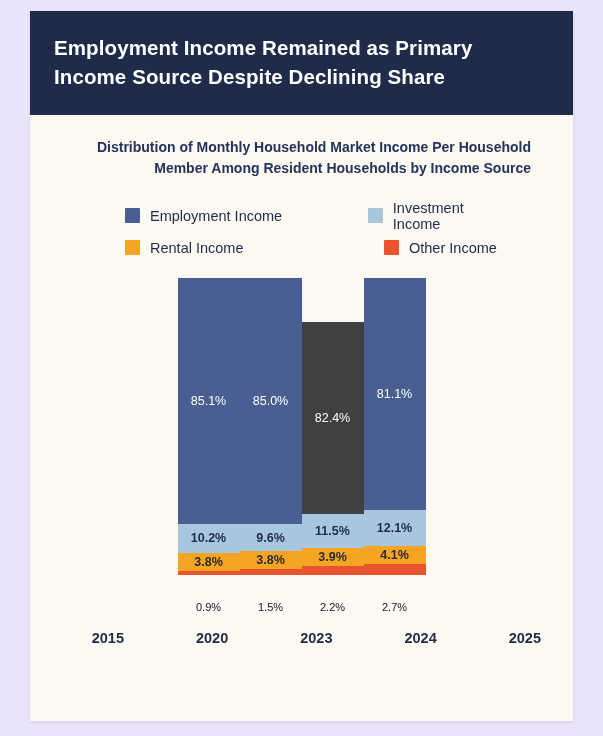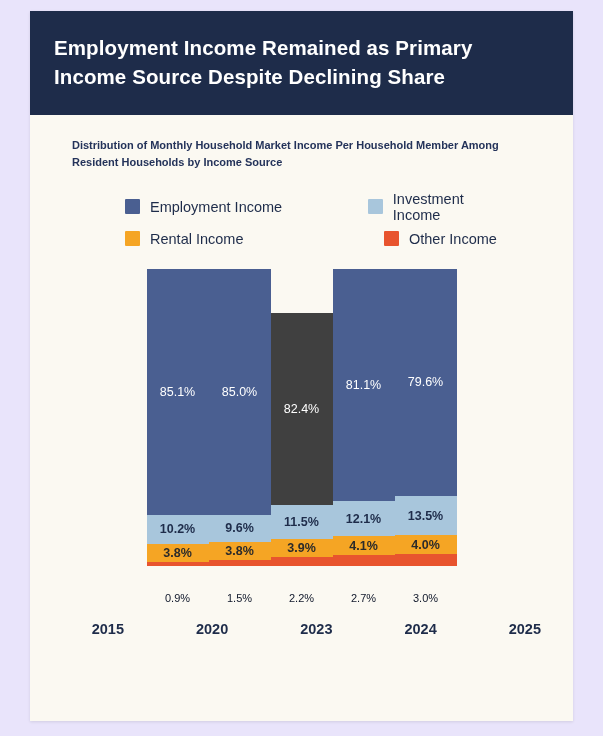--- a/index.html
+++ b/index.html
@@ -33,23 +33,23 @@
     font-weight: bold;
     line-height: 1.42;
     letter-spacing: 0.1px;
   }
   .chart-area {
     padding: 22px 20px 0 20px;
     box-sizing: border-box;
   }
   .subtitle {
     color: #24335a;
-    font-size: 11px;
-    font-weight: bold;
-    text-align: left;
+    font-size: 14px;
+    font-weight: bold;
+    text-align: right;
     line-height: 1.52;
     padding: 0 22px;
     margin: 0;
   }
   .legend {
     margin-top: 20px;
     display: flex;
     flex-wrap: wrap;
     justify-content: center;
     padding: 0 48px;
@@ -221,33 +221,20 @@
           <div class="seg investment" style="background:#a8c6dc;height:36px">
             <span class="seg-label">12.1%</span>
           </div>
           <div class="seg rental" style="background:#f5a524;height:19px">
             <span class="seg-label">4.1%</span>
           </div>
           <div class="seg other" style="background:#e8542e;height:11px"></div>
           <div class="other-label">2.7%</div>
         </div>
 
-        <div class="bar-col">
-          <div class="seg employment" style="background:#4a5f91;height:232px">
-            <span class="seg-label">79.6%</span>
-          </div>
-          <div class="seg investment" style="background:#a8c6dc;height:40px">
-            <span class="seg-label">13.5%</span>
-          </div>
-          <div class="seg rental" style="background:#f5a524;height:19px">
-            <span class="seg-label">4.0%</span>
-          </div>
-          <div class="seg other" style="background:#e8542e;height:12px"></div>
-          <div class="other-label">3.0%</div>
-        </div>
 
       </div>
 
       <div class="x-labels">
         <div class="x-label">2015</div>
         <div class="x-label">2020</div>
         <div class="x-label">2023</div>
         <div class="x-label">2024</div>
         <div class="x-label">2025</div>
       </div>

